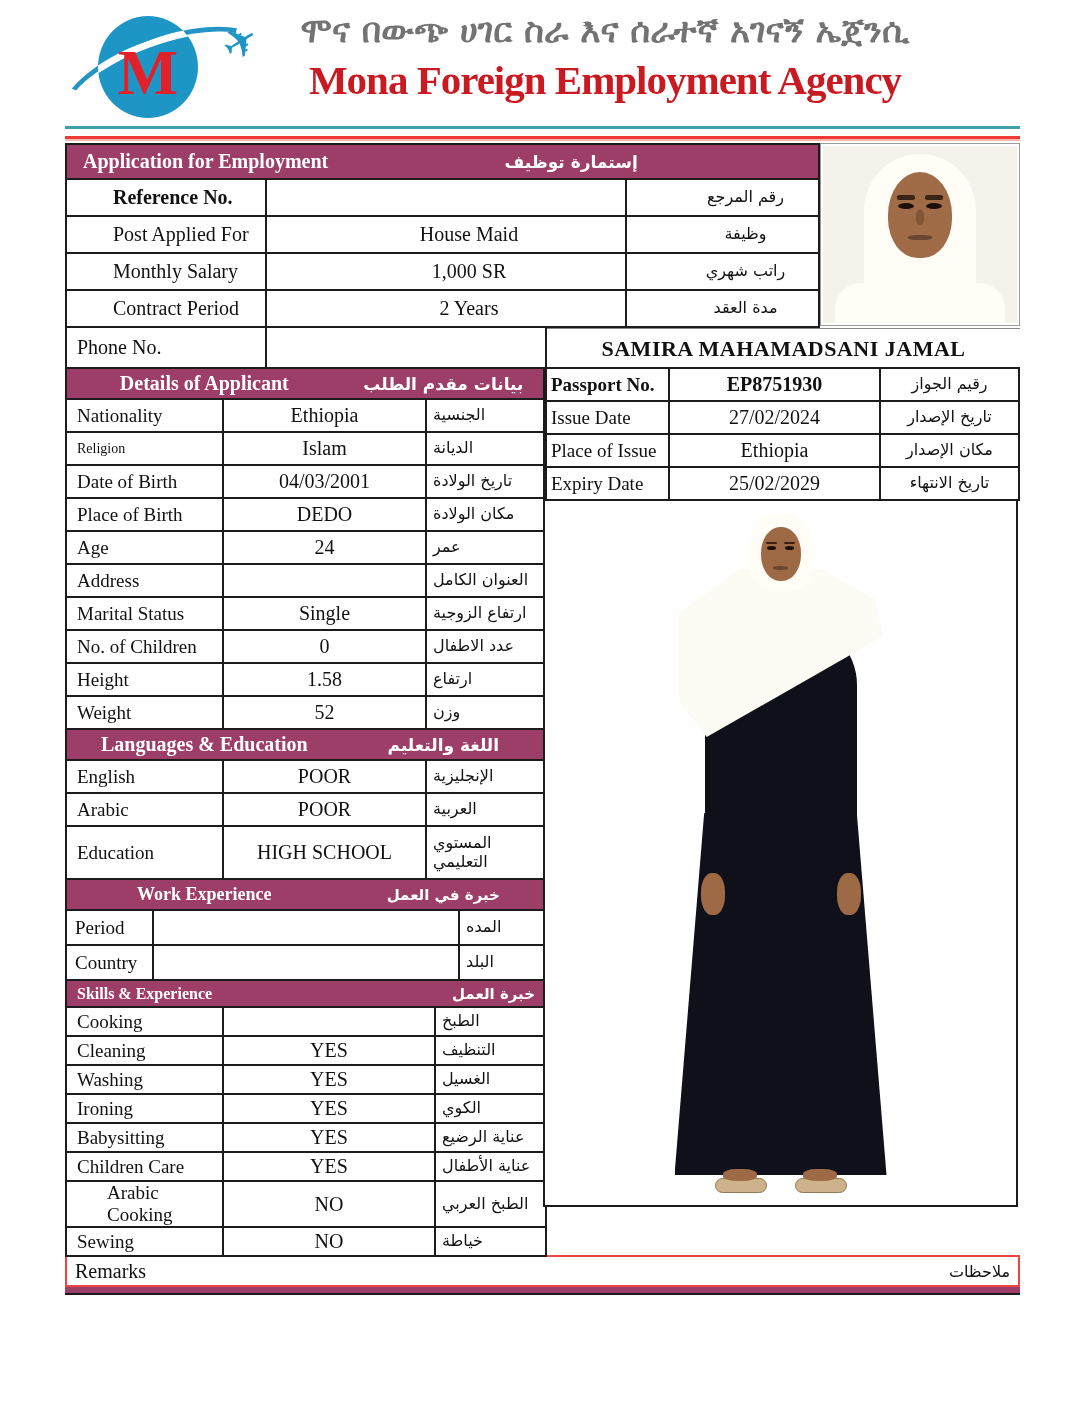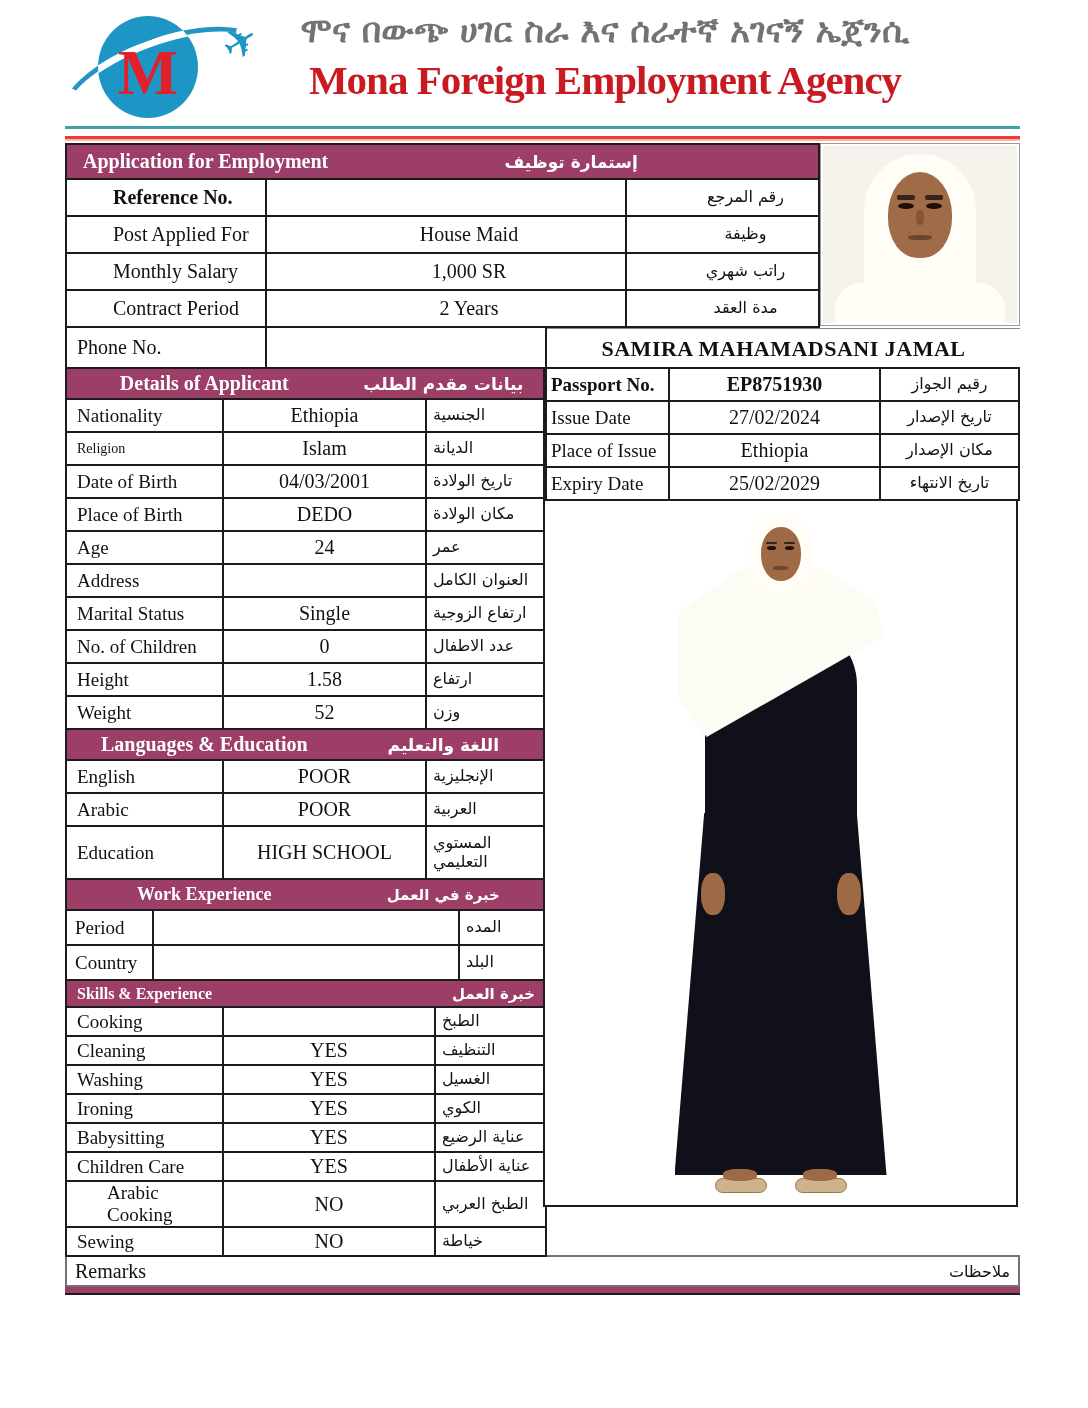--- a/index.html
+++ b/index.html
@@ -102,21 +102,21 @@
               clip-path:polygon(30% 0, 70% 0, 96% 18%, 100% 40%, 14% 100%, 0 78%, 0 26%); }
   .fb-head  { position:absolute; top:0; left:50%; transform:translateX(-50%); width:62px; height:78px;
               background:#fffdf6; border-radius:31px 31px 22px 22px; z-index:5; }
   .fb-face  { top:14px; left:50%; transform:translateX(-50%); width:40px; height:54px; border-radius:48%; background:#9e6a46; }
   .fb-toes { position:absolute; bottom:22px; width:34px; height:12px; background:#9e6a46; border-radius:40%; z-index:2; }
   .fb-toes.l { left:calc(50% - 58px); } .fb-toes.r { left:calc(50% + 22px); }
   .fb-sandal { position:absolute; bottom:10px; width:52px; height:15px; background:#cdb28c; border-radius:8px; z-index:1;
                border:1px solid #8f7a57; }
   .fb-sandal.l { left:calc(50% - 66px); } .fb-sandal.r { left:calc(50% + 14px); }
   
-  .remarks-row { width:955px; height:32px; border:2px solid #737373; margin-top:-2px;
+  .remarks-row { width:955px; height:32px; border:2px solid #ef4444; margin-top:-2px;
                  display:flex; align-items:center; justify-content:space-between; padding:0 8px; }
   .remarks-en { font-size:20px; }
   .remarks-ar { font-family:"DejaVu Sans",sans-serif; font-size:16px; }
   .bottom-bar { width:955px; height:8px; background:#9c3e67; border-bottom:2px solid #1c1c1c; }
 </style>
 </head>
 <body>
 
 <div class="page">
 

